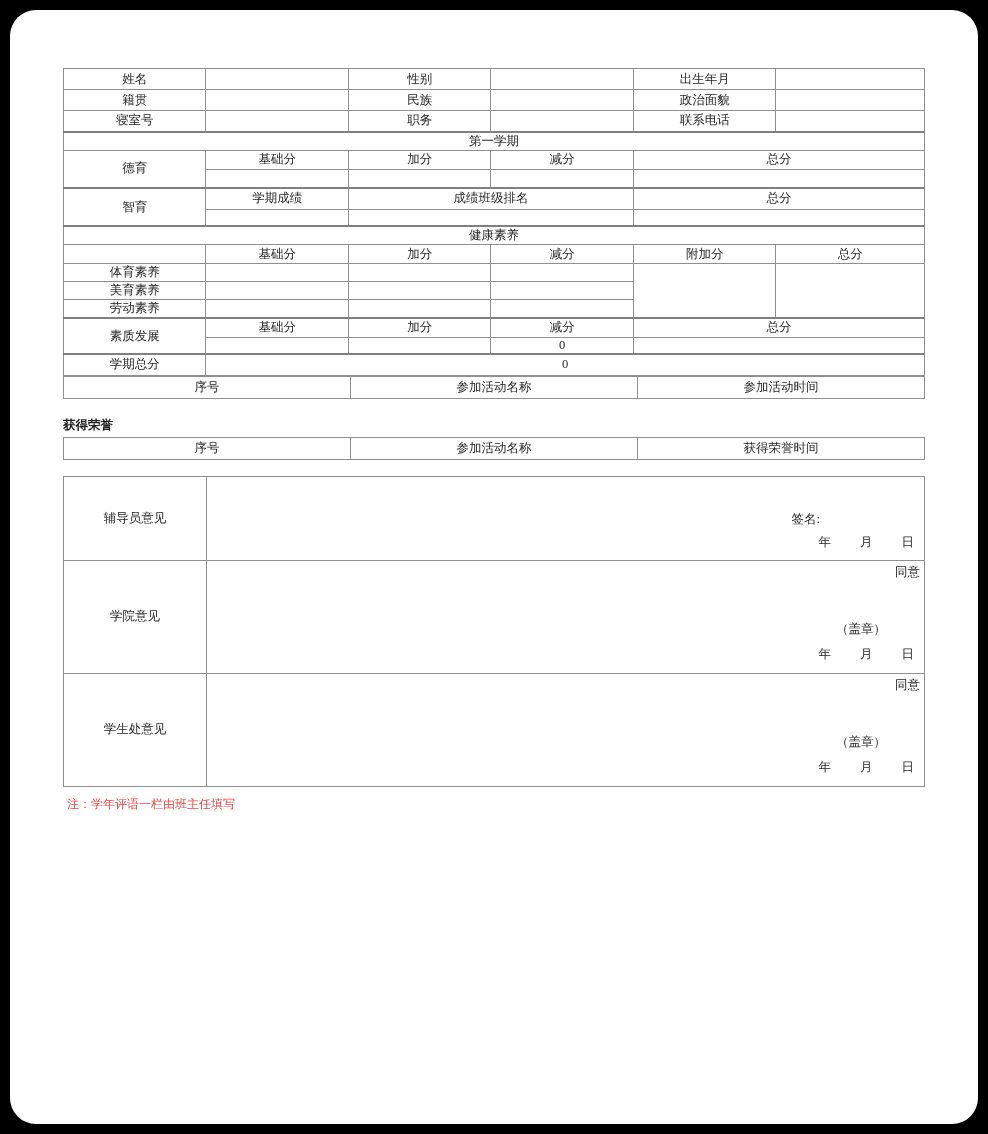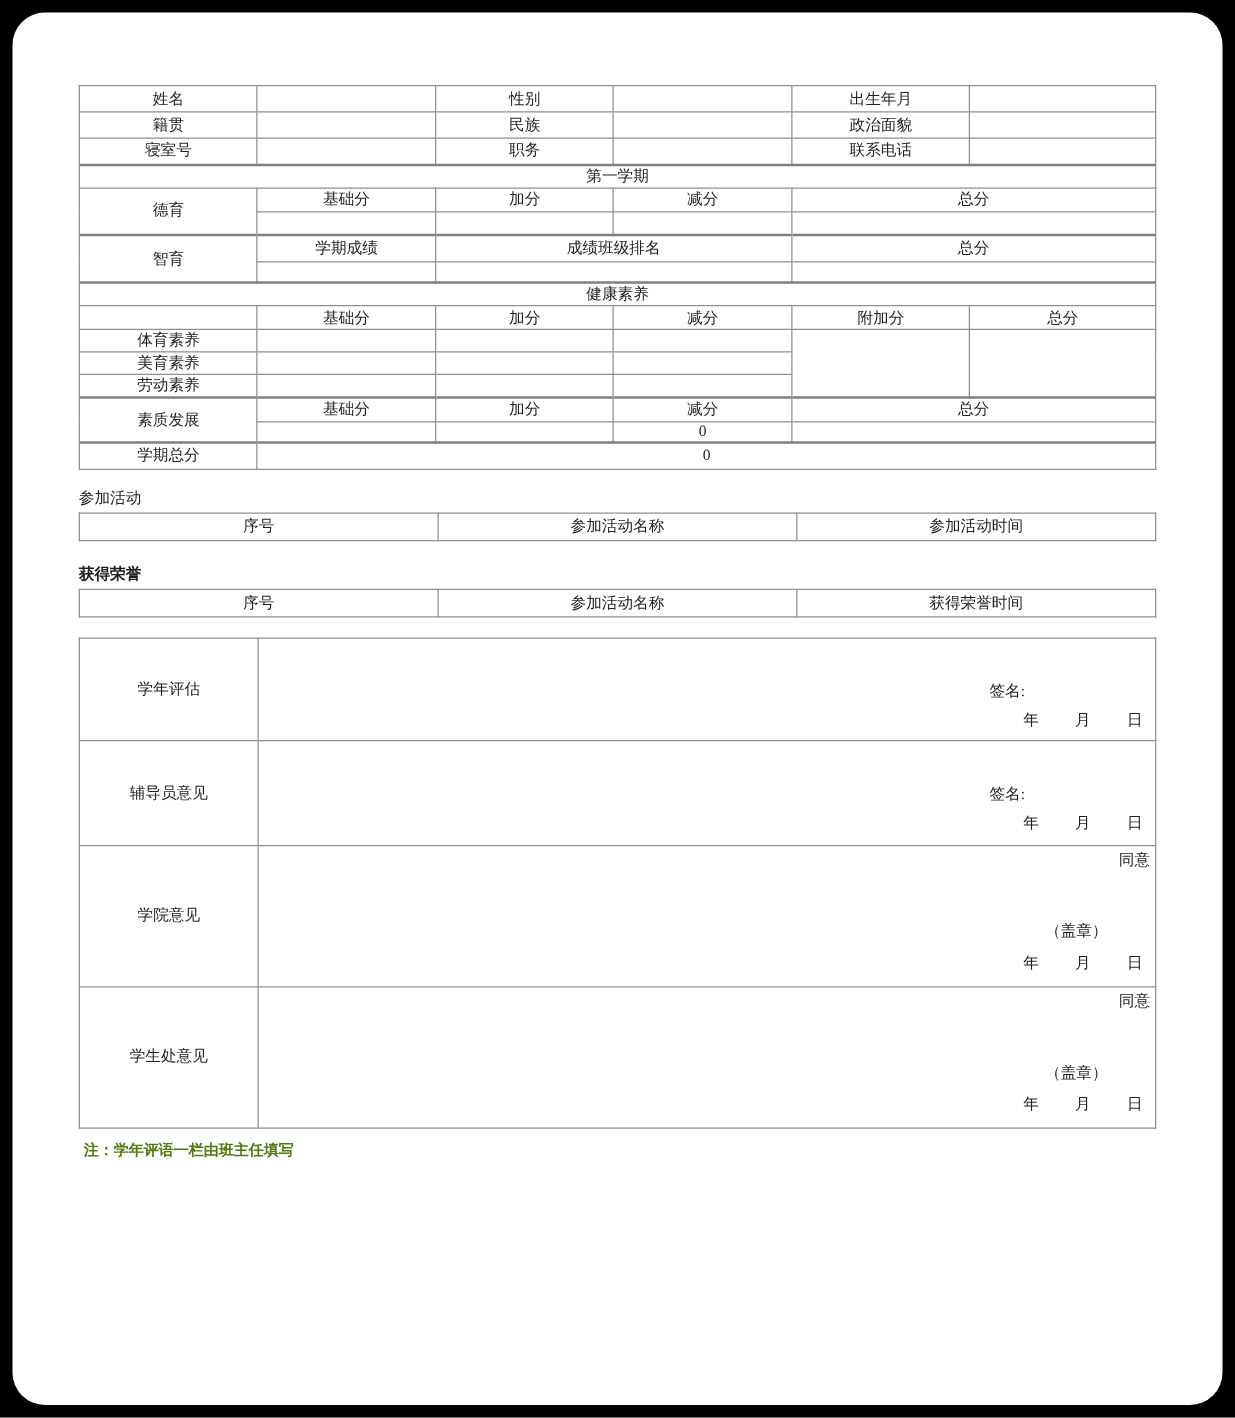--- a/index.html
+++ b/index.html
@@ -40,21 +40,21 @@
   .op-cell{text-align:left;vertical-align:top;padding:0 8px 6px 10px;}
   .sign-line{text-align:right;padding-right:100px;font-size:12.5px;}
   .seal-line{text-align:right;padding-right:34px;font-size:12.5px;}
   .agree-line{text-align:right;font-size:12.5px;margin-top:3px;}
   .date-line{text-align:right;padding-right:6px;font-size:12.5px;}
   .date-line span{margin-left:29px;}
   .m-eval{margin-top:34px;}
   .m-eval-date{margin-top:6px;}
   .m-college-seal{margin-top:40px;}
   .m-college-date{margin-top:8px;}
-  .doc-note{font-size:12px;color:#4d7c0f;margin-top:9px;padding-left:4px;font-weight:bold;}
+  .doc-note{font-size:12px;color:#ef4444;margin-top:9px;padding-left:4px;}
 </style>
 </head>
 <body>
 
 <div class="page">
   <div class="content">
 
 
     <table class="grid main-grid">
       <colgroup>
@@ -168,21 +168,20 @@
         <td colspan="2"></td>
       </tr>
 
       <tr class="h21 sec">
         <td>学期总分</td>
         <td colspan="5">0</td>
       </tr>
     </tbody>
       </table>
 
-    <div class="tbl-label">参加活动</div>
     <table class="grid list-grid">
       <colgroup>
           <col style="width:33.33%">
           <col style="width:33.33%">
           <col>
         </colgroup>
       <tbody>
           <tr>
         <td>序号</td>
         <td>参加活动名称</td>
@@ -206,29 +205,20 @@
       </tr>
     </tbody>
       </table>
 
     <table class="grid op-grid">
       <colgroup>
           <col style="width:143px">
           <col>
         </colgroup>
       <tbody>
-          <tr style="height:82px">
-        <td class="op-label">学年评估</td>
-        <td class="op-cell">
-          <div class="sign-line m-eval"><span>签名:</span></div>
-          <div class="date-line m-eval-date">
-            <span>年</span><span>月</span><span>日</span>
-          </div>
-        </td>
-      </tr>
       <tr style="height:84px">
         <td class="op-label">辅导员意见</td>
         <td class="op-cell">
           <div class="sign-line m-eval"><span>签名:</span></div>
           <div class="date-line m-eval-date">
             <span>年</span><span>月</span><span>日</span>
           </div>
         </td>
       </tr>
       <tr style="height:113px">

